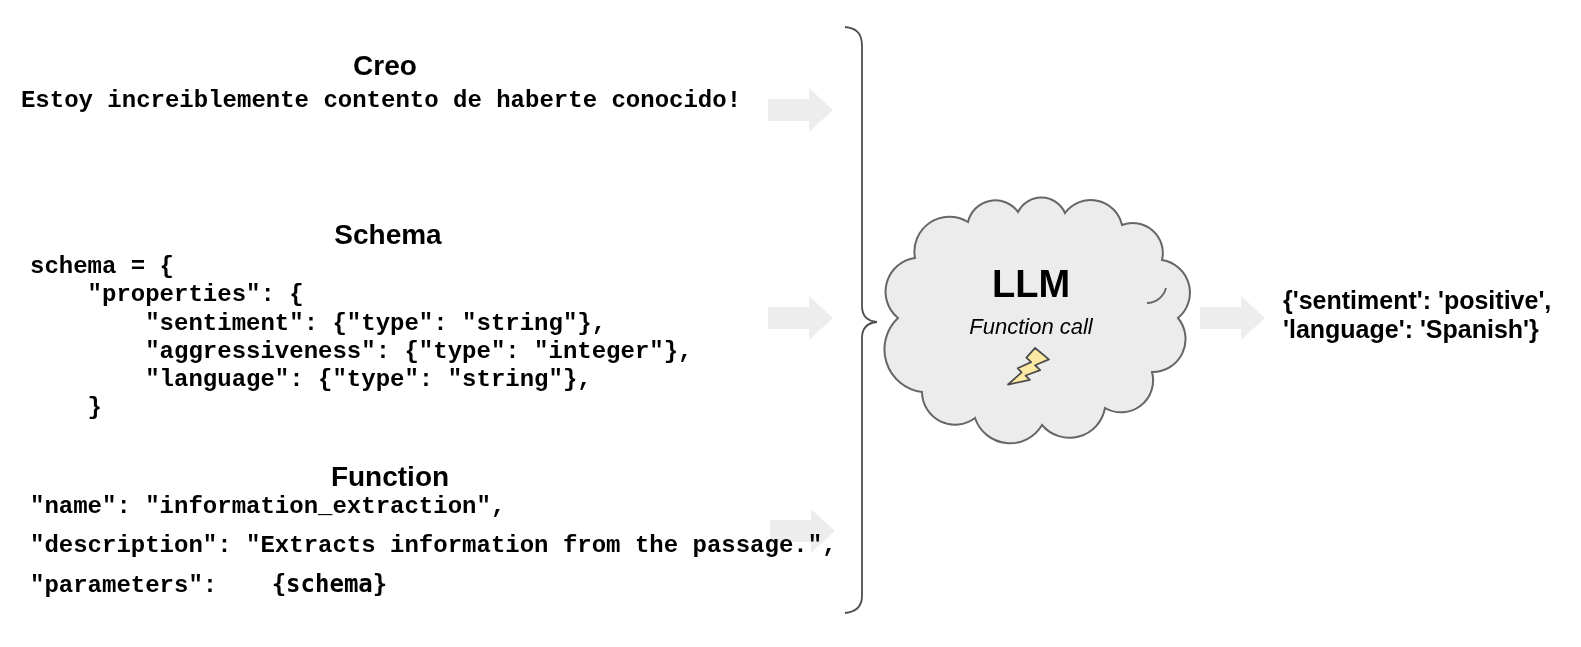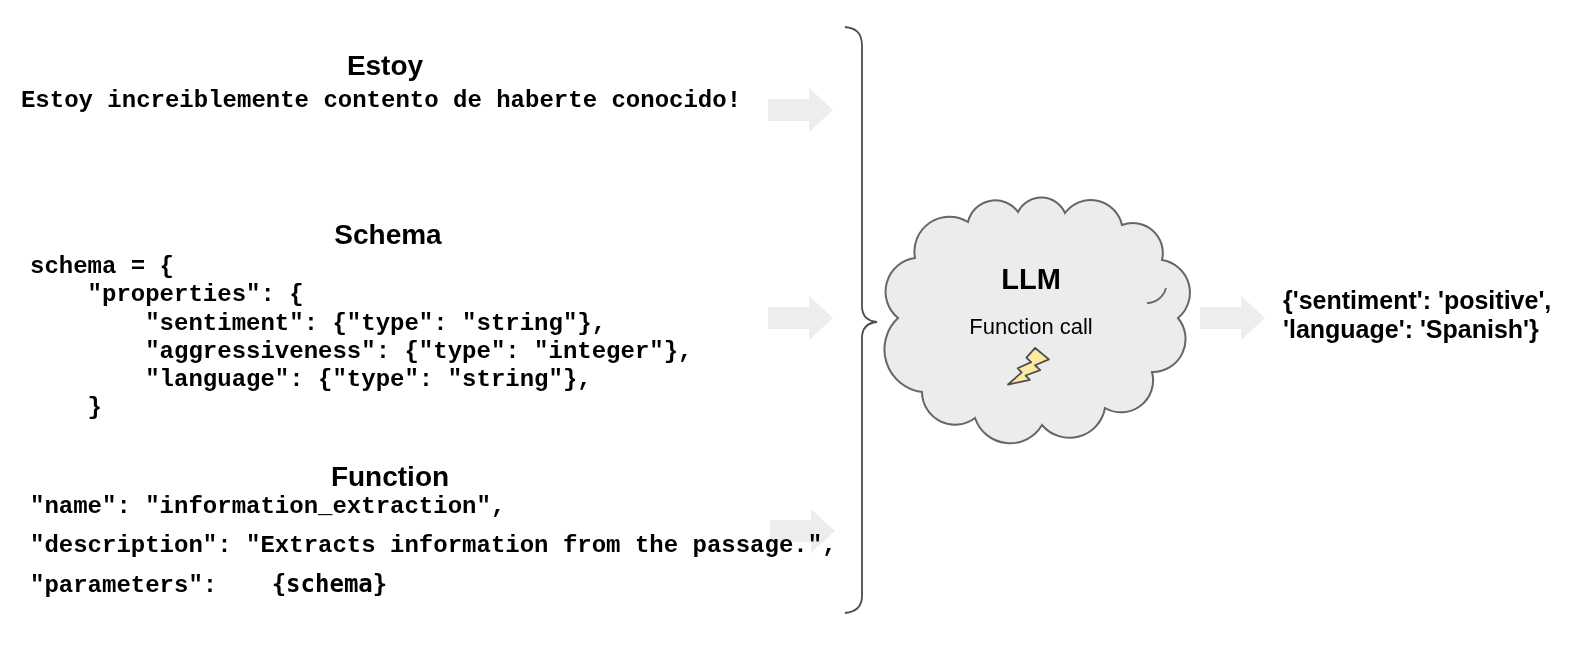--- a/index.html
+++ b/index.html
@@ -21,21 +21,21 @@
   .mono{
     font-family:"Liberation Mono", monospace;
     font-weight:bold;font-size:24px;color:#000;
   }
   .input-lines{line-height:28px;text-align:center;transform:translateX(-50%);font-family:Liberation Mono, monospace;}
   .code-block{line-height:28.3px;}
   .code-block div{white-space:pre;}
   .func-block{line-height:39px;}
   .func-block div{white-space:pre;}
   .alt-mono{font-family:"DejaVu Sans Mono", monospace;font-weight:bold;margin-left:40px;}
-  .llm-title{font-weight:bold;font-size:29px;transform:translateX(-50%);}
+  .llm-title{font-weight:bold;font-size:38px;transform:translateX(-50%);}
   .llm-sub{font-weight:normal;font-size:22px;transform:translateX(-50%);}
   .output-text{font-weight:bold;font-size:25px;line-height:29px;}
   
   .cloud-shape{stroke:#666666;stroke-width:2;}
   .inner-arc{stroke:#666666;stroke-width:1.8;fill:none;}
   .brace-shape{stroke:#4d4d4d;stroke-width:1.8;fill:none;}
   .bolt-shape{stroke:#4d4d4d;stroke-width:4;stroke-linejoin:round;}
   .arrow-shape{stroke:none;}
 </style>
 </head>
@@ -65,21 +65,21 @@
          A 32 32 0 0 1 1105 408
          A 36 36 0 0 1 1042 425
          A 37 37 0 0 1 975 418
          A 33 33 0 0 1 922 392
          A 43 43 0 0 1 898 318 Z" fill="#ececec"></path>
     <path class="inner-arc" d="M 1166 288 A 20 20 0 0 1 1147 303"></path>
 
     <path class="bolt-shape" transform="translate(1022,341) rotate(28) scale(0.45)" d="M33,0 L72,8 L51,34 L66,38 L43,64 L56,68 L18,100 L32,62 L20,58 L40,32 L26,28 Z" fill="#fce9a2"></path>
   </svg>
 
-  <div class="abs section-title" style="left:385px;top:50px;">Estoy</div>
+  <div class="abs section-title" style="left:385px;top:50px;">Creo</div>
   <div class="abs mono input-lines" style="left:381px;top:87px;">
     <div>Estoy increiblemente contento de haberte conocido!</div>
   </div>
 
   <div class="abs section-title" style="left:388px;top:219px;">Schema</div>
   <div class="abs mono code-block" style="left:30px;top:253px;">
     <div>schema = {</div>
     <div>    "properties": {</div>
     <div>        "sentiment": {"type": "string"},</div>
     <div>        "aggressiveness": {"type": "integer"},</div>
@@ -88,20 +88,20 @@
   </div>
 
   <div class="abs section-title" style="left:390px;top:461px;text-align:right;">Function</div>
   <div class="abs mono func-block" style="left:30px;top:487px;">
     <div>"name": "information_extraction",</div>
     <div>"description": "Extracts information from the passage.",</div>
     <div><span>"parameters": </span><span class="alt-mono">{schema}</span></div>
   </div>
 
   <div class="abs llm-title" style="left:1031px;top:263px;">LLM</div>
-  <div class="abs llm-sub" style="left:1031px;top:314px;">Function call</div>
+  <div class="abs llm-sub" style="left:1031px;top:314px;font-style:italic;">Function call</div>
 
   <div class="abs output-text" style="left:1283px;top:286px;">
     <div>{'sentiment': 'positive',</div>
     <div>'language': 'Spanish'}</div>
   </div>
 
 </div>
 
 </body></html>

